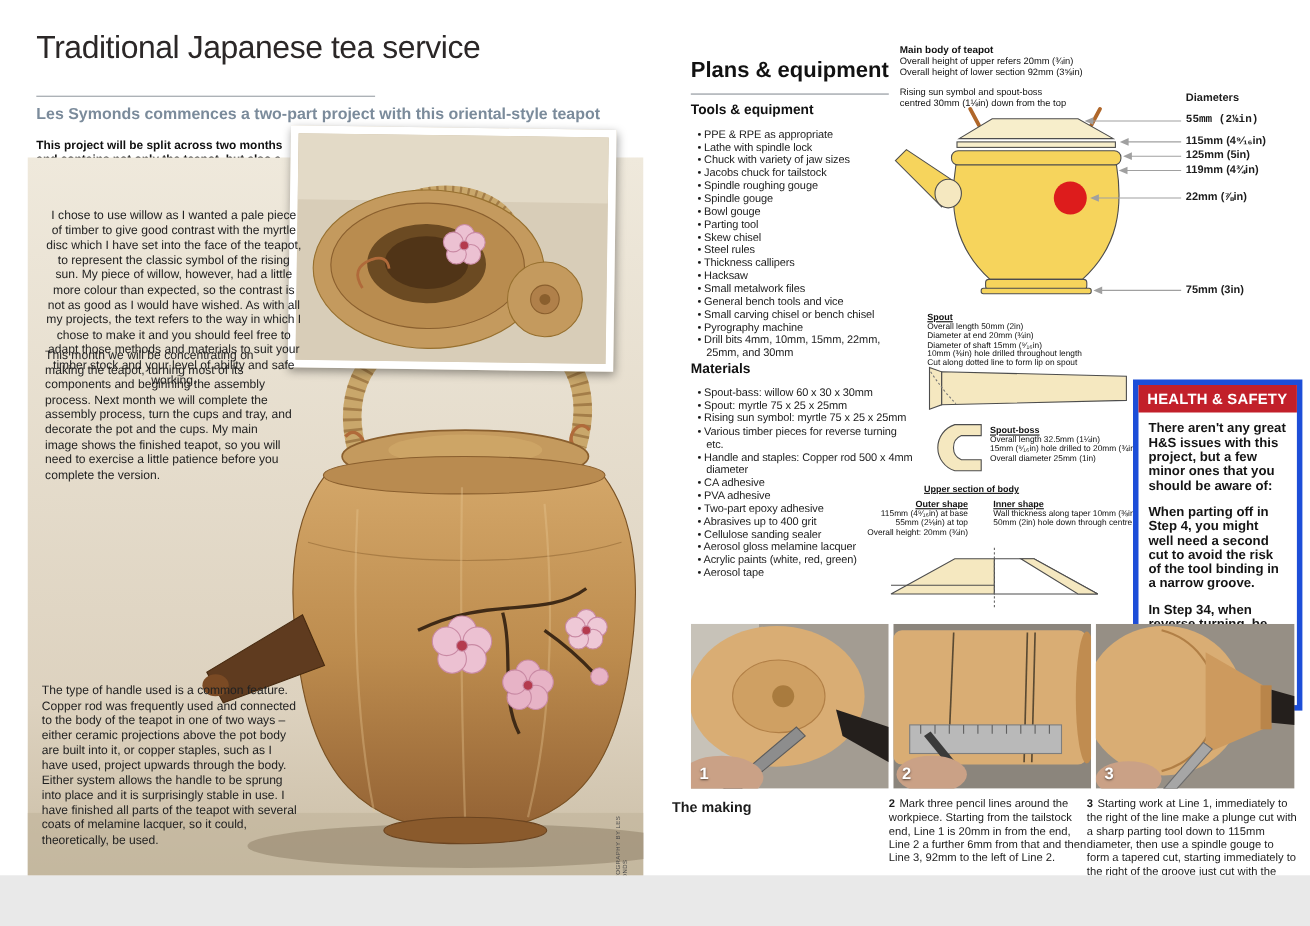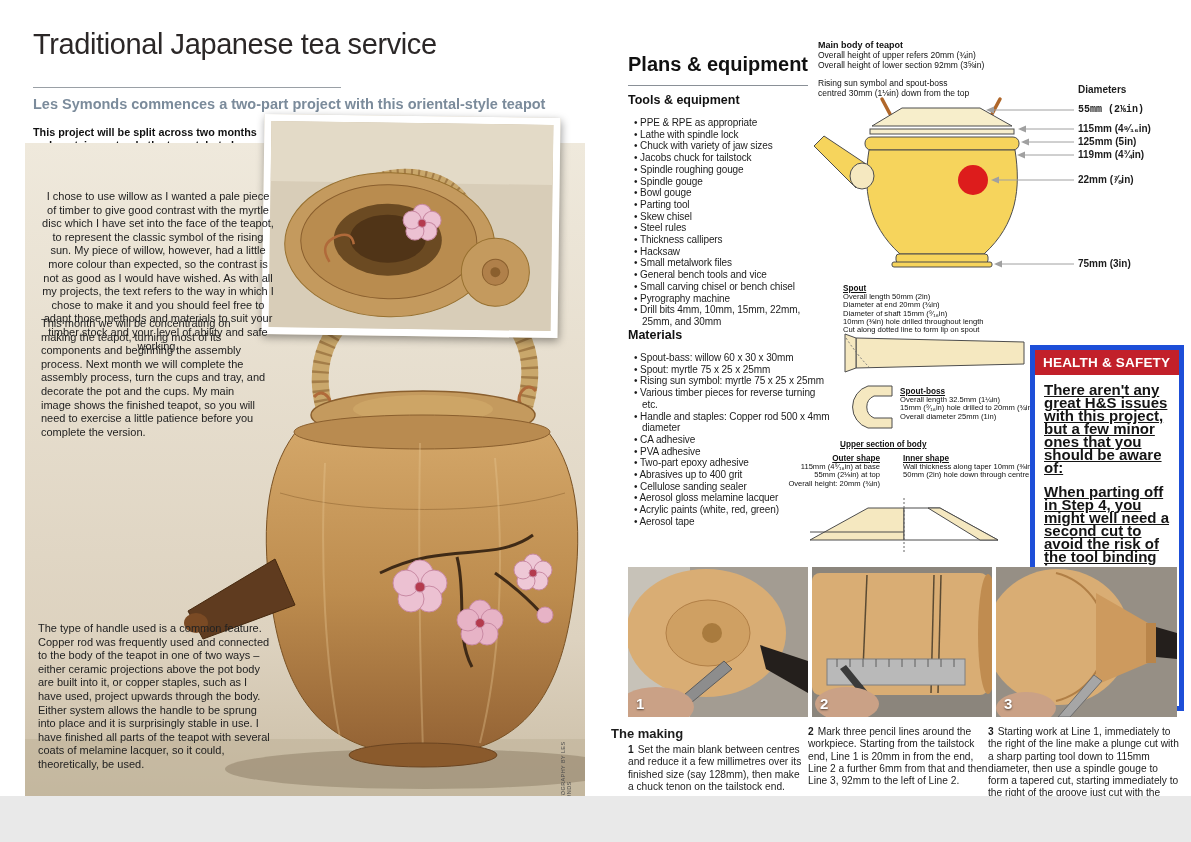--- a/index.html
+++ b/index.html
@@ -36,21 +36,21 @@
   ul.plist li::before{content:"• ";}
   
   .dg{font-size:8.5px;line-height:10px;color:#111;}
   .dg b{font-size:9px;}
   .dg-small{font-size:7.6px;line-height:8.2px;color:#111;}
   .dg-small b{font-size:8.2px;text-decoration:underline;}
   .diam-h{left:1078px;top:84px;font-size:10px;font-weight:700;}
   .diam{font-size:10px;font-weight:700;left:1078px;white-space:nowrap;}
   .hs-box{left:1030px;top:309px;width:144px;background:#fff;border:5px solid #1d4ed8;margin-top:36px;}
   .hs-head{background:#c2202a;color:#fff;font-size:13.5px;font-weight:700;padding:5px 0 5px 8px;letter-spacing:.2px;}
-  .hs-body{padding:8px 9px 4px 9px;font-size:15px;line-height:13px;font-weight:700;color:#141414;text-decoration:underline;}
+  .hs-body{padding:8px 9px 4px 9px;font-size:12px;line-height:13px;font-weight:700;color:#141414;}
   .hs-body p{margin:0 0 11px 0;}
   
   .stepphoto{top:567px;width:180px;height:150px;overflow:hidden;}
   .stepnum{position:absolute;left:8px;bottom:5px;color:#fff;font-size:15px;font-weight:700;text-shadow:0 1px 2px rgba(0,0,0,.6);}
   
   .making-h{left:611px;top:726px;font-size:13px;font-weight:700;}
   .mk{font-size:10.2px;line-height:12.3px;color:#1c1c1c;}
   .mk b{padding-right:4px;}
   .mk1{left:628px;top:744px;width:176px;}
   .mk2{left:808px;top:726px;width:180px;}
@@ -384,23 +384,20 @@
       <polygon points="100,26 152,56 152,96 100,118" fill="#cd9a5e"></polygon>
       <rect x="150" y="56" width="10" height="40" fill="#b9854a"></rect>
       <polygon points="160,60 181,66 181,92 160,90" fill="#241f1c"></polygon>
       <polygon points="62,150 98,108 106,114 74,150" fill="#a6a6a6" stroke="#6d6d6d"></polygon>
       <ellipse cx="30" cy="141" rx="30" ry="16" fill="#caa186"></ellipse>
     </svg>
     <div class="stepnum">3</div>
   </div>
 
   <div class="abs making-h">The making</div>
-  <div class="abs mk mk1">
-    <b>1</b><span>Set the main blank between centres and reduce it a few millimetres over its finished size (say 128mm), then make a chuck tenon on the tailstock end.</span>
-  </div>
   <div class="abs mk mk2">
     <b>2</b><span>Mark three pencil lines around the workpiece. Starting from the tailstock end, Line 1 is 20mm in from the end, Line 2 a further 6mm from that and then Line 3, 92mm to the left of Line 2.</span>
   </div>
   <div class="abs mk mk3">
     <b>3</b><span>Starting work at Line 1, immediately to the right of the line make a plunge cut with a sharp parting tool down to 115mm diameter, then use a spindle gouge to form a tapered cut, starting immediately to the right of the groove just cut with the parting tool, down to a shoulder at the chuck tenon on the tailstock end (refer to image).</span>
     <span class="cont-arrow">▶</span>
   </div>
 
   <div class="abs pagenum pn-right">23</div>
 </div>

